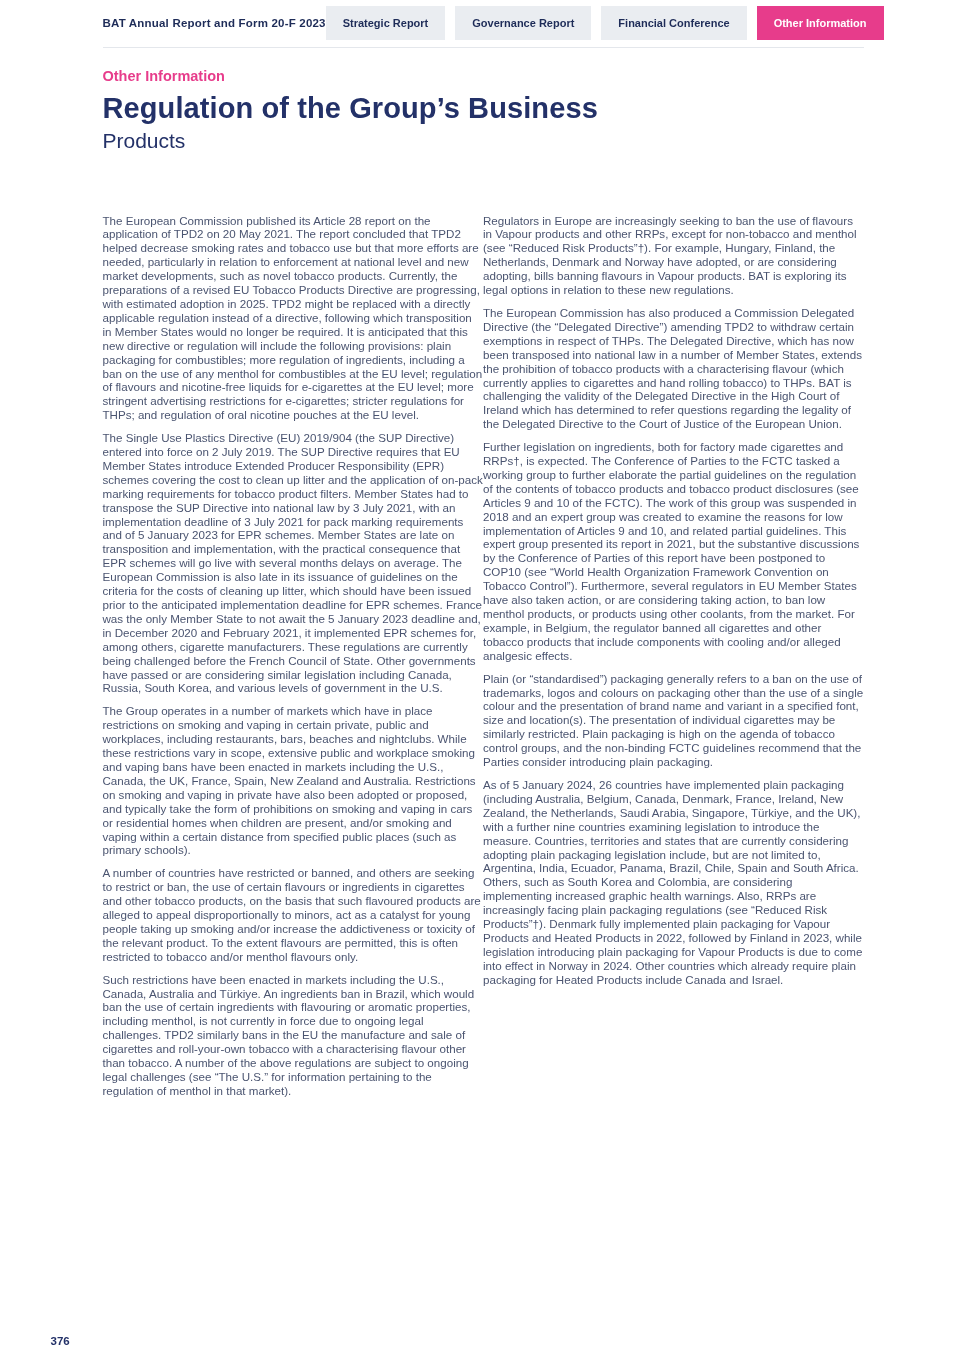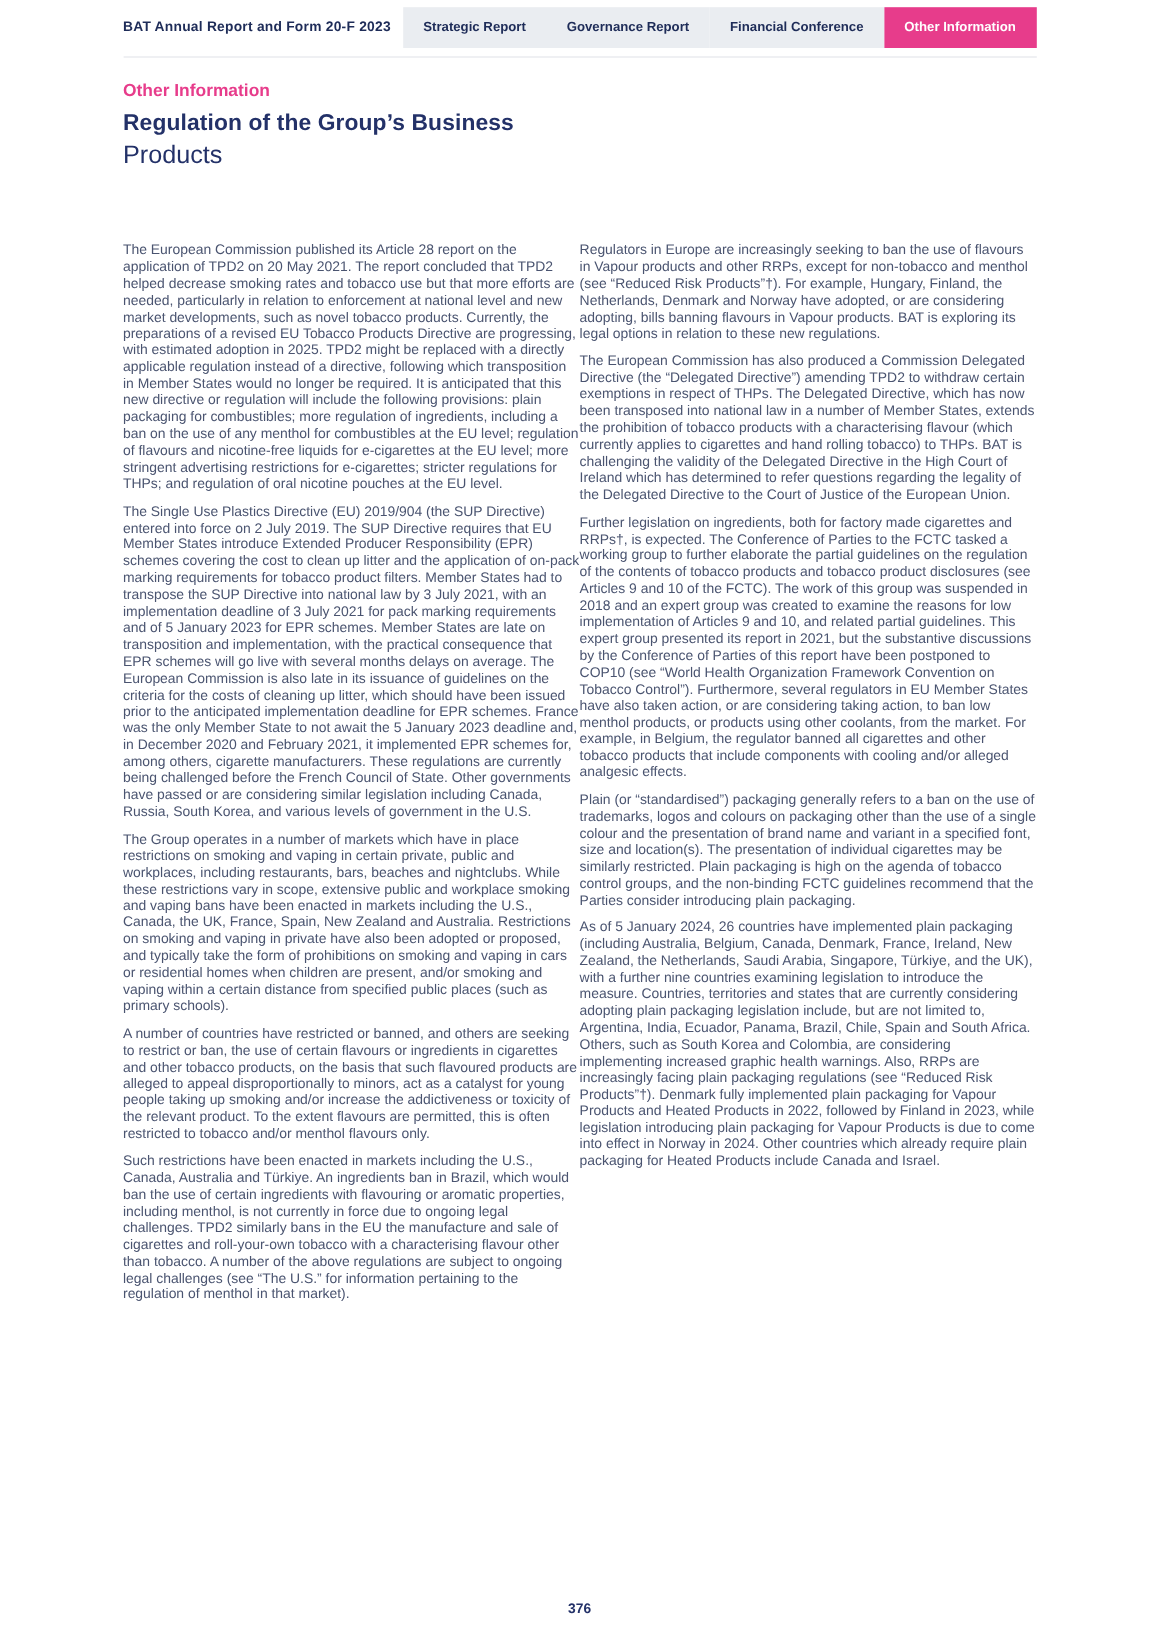--- a/index.html
+++ b/index.html
@@ -4,42 +4,42 @@
 <title>BAT Annual Report — Regulation of the Group’s Business</title>
 <style>
   * { margin:0; padding:0; box-sizing:border-box; }
   html, body { background:#ffffff; }
   body { font-family:"Liberation Sans", sans-serif; -webkit-font-smoothing:antialiased; }
   .page { width:897px; height:1365px; margin:0 auto; background:#ffffff; display:flex; flex-direction:column; overflow:hidden; }
 
   
   .topbar { margin:6px 68px 0; display:flex; justify-content:space-between; align-items:center; }
   .report-title { font-size:11.5px; font-weight:700; color:#1e2c58; letter-spacing:.2px; white-space:nowrap; }
-  .tabs { display:flex; gap:0; }
+  .tabs { display:flex; gap:10px; }
   .tab { display:flex; align-items:center; justify-content:center; height:34px; padding:0 17px;
          background:#eaedf1; color:#1e2c58; font-size:11px; font-weight:700; text-decoration:none;
          cursor:pointer; white-space:nowrap; }
   .tab.active { background:#e73c8b; color:#ffffff; }
   .topbar-rule { margin:7px 68px 0; border-top:1px solid #e4e7ec; }
 
   
   .content { padding:0 68px; flex:1; min-height:0; overflow:hidden; }
   .eyebrow { margin-top:20px; color:#e73c8b; font-size:14.5px; font-weight:700; }
-  .title   { margin-top:8px; color:#233168; font-size:19px; font-weight:700; line-height:1.15; letter-spacing:.1px; }
+  .title   { margin-top:8px; color:#233168; font-size:29px; font-weight:700; line-height:1.15; letter-spacing:.1px; }
   .subtitle{ margin-top:3px; color:#233168; font-size:21px; font-weight:400; line-height:1.2; }
 
   
   .columns { display:flex; margin-top:60px; }
   .col { width:405px; }
   .col p  { font-size:11.6px; line-height:13.9px; color:#4a5470; margin:0 0 9px; text-align:left; }
   .col h3 { font-size:12.2px; line-height:14.6px; color:#00a5e0; font-weight:700; margin:10px 0 2px; white-space:pre-line; }
   .col > *:first-child { margin-top:0; }
 
   
-  .footer { text-align:center; padding:6px 16px 16px; }
+  .footer { padding:6px 16px 16px; }
   .page-number { display:inline-block; font-size:11.5px; font-weight:700; color:#233168; }
 </style>
 </head>
 <body>
 
 <div class="page">
 
   <header class="topbar">
     <div class="report-title">BAT Annual Report and Form 20-F 2023</div>
     <nav class="tabs">

